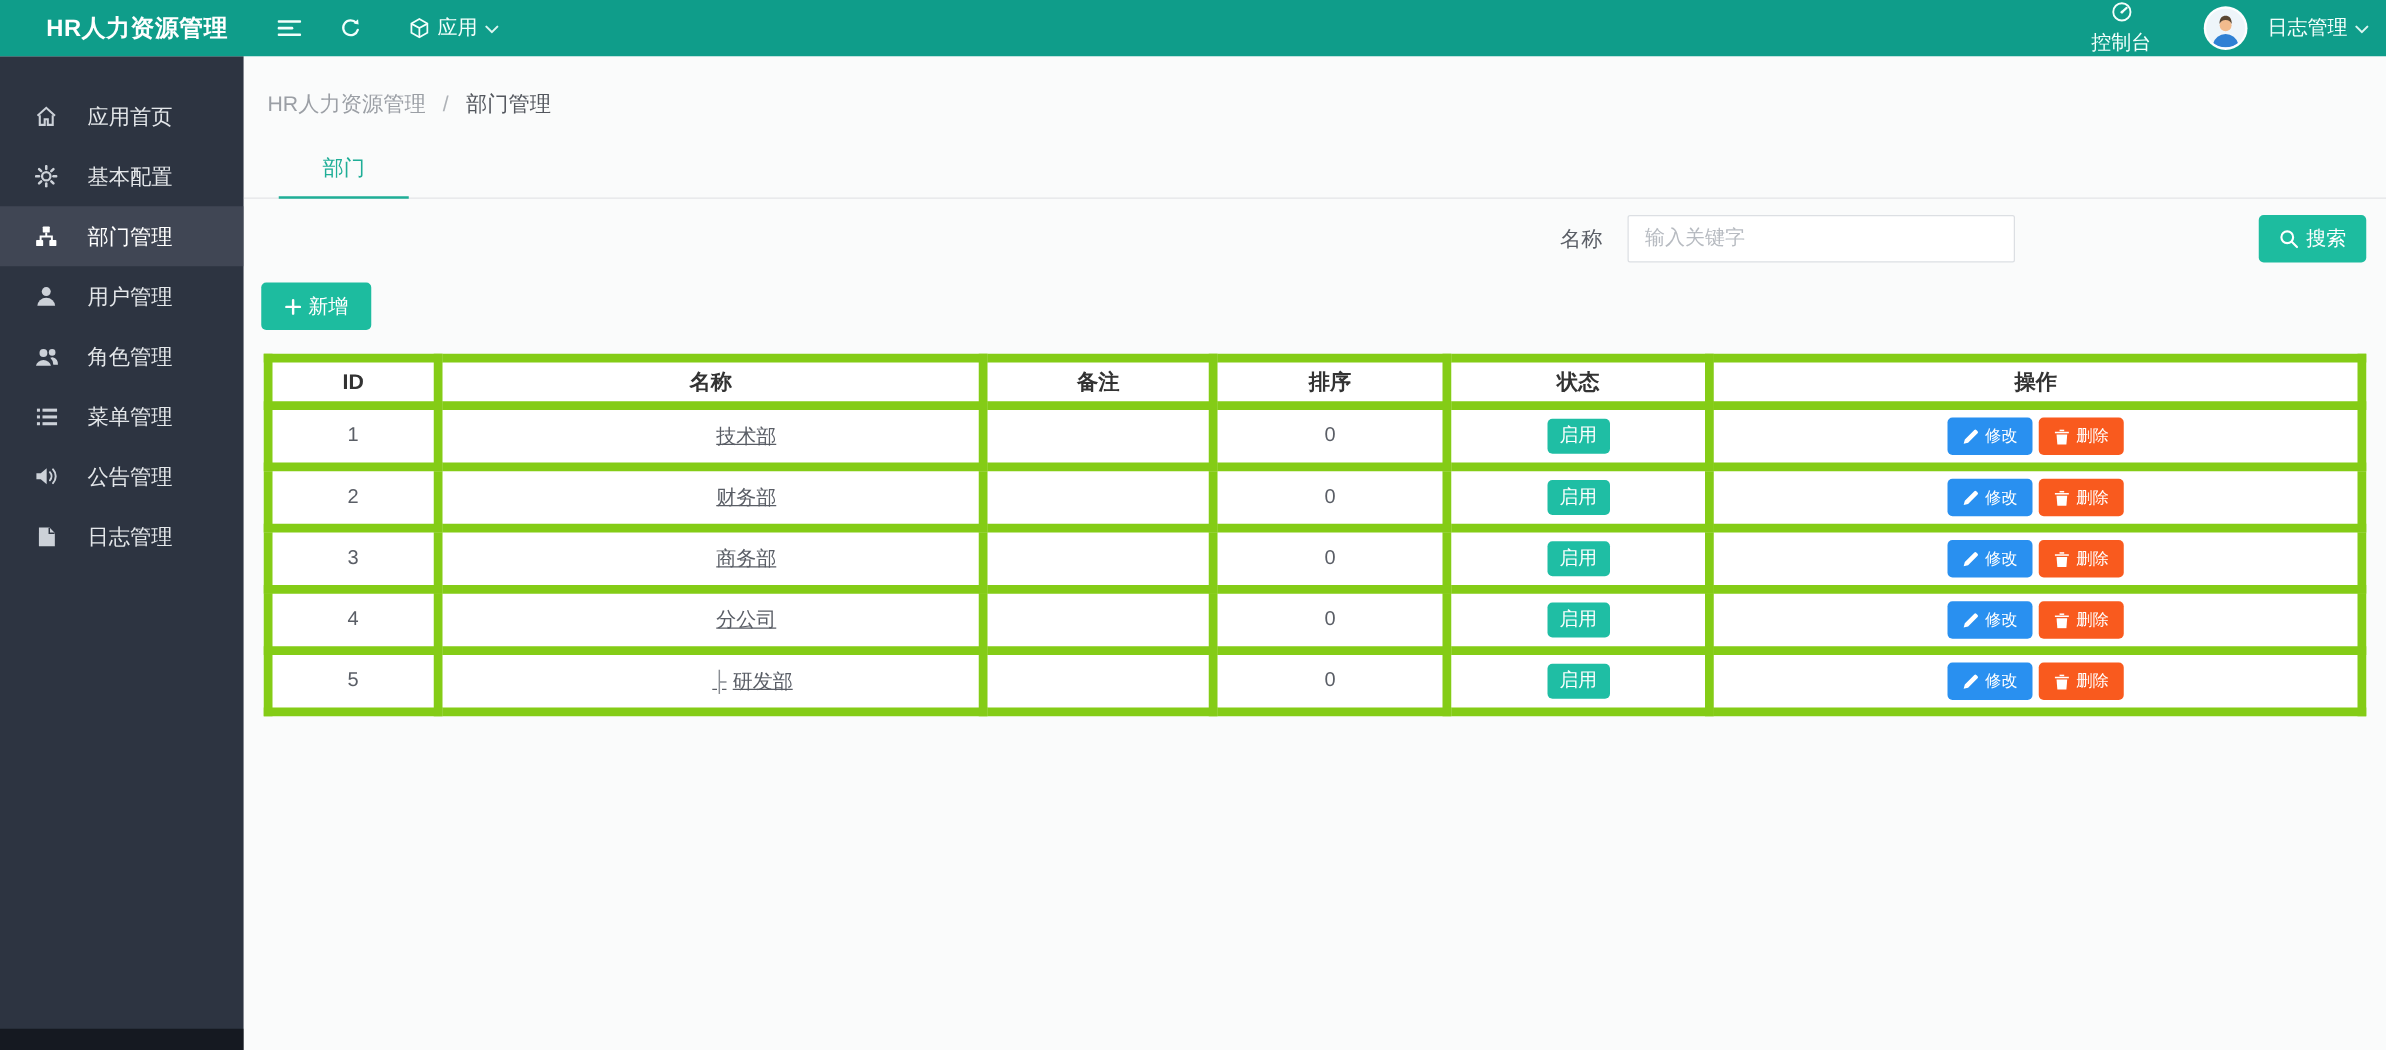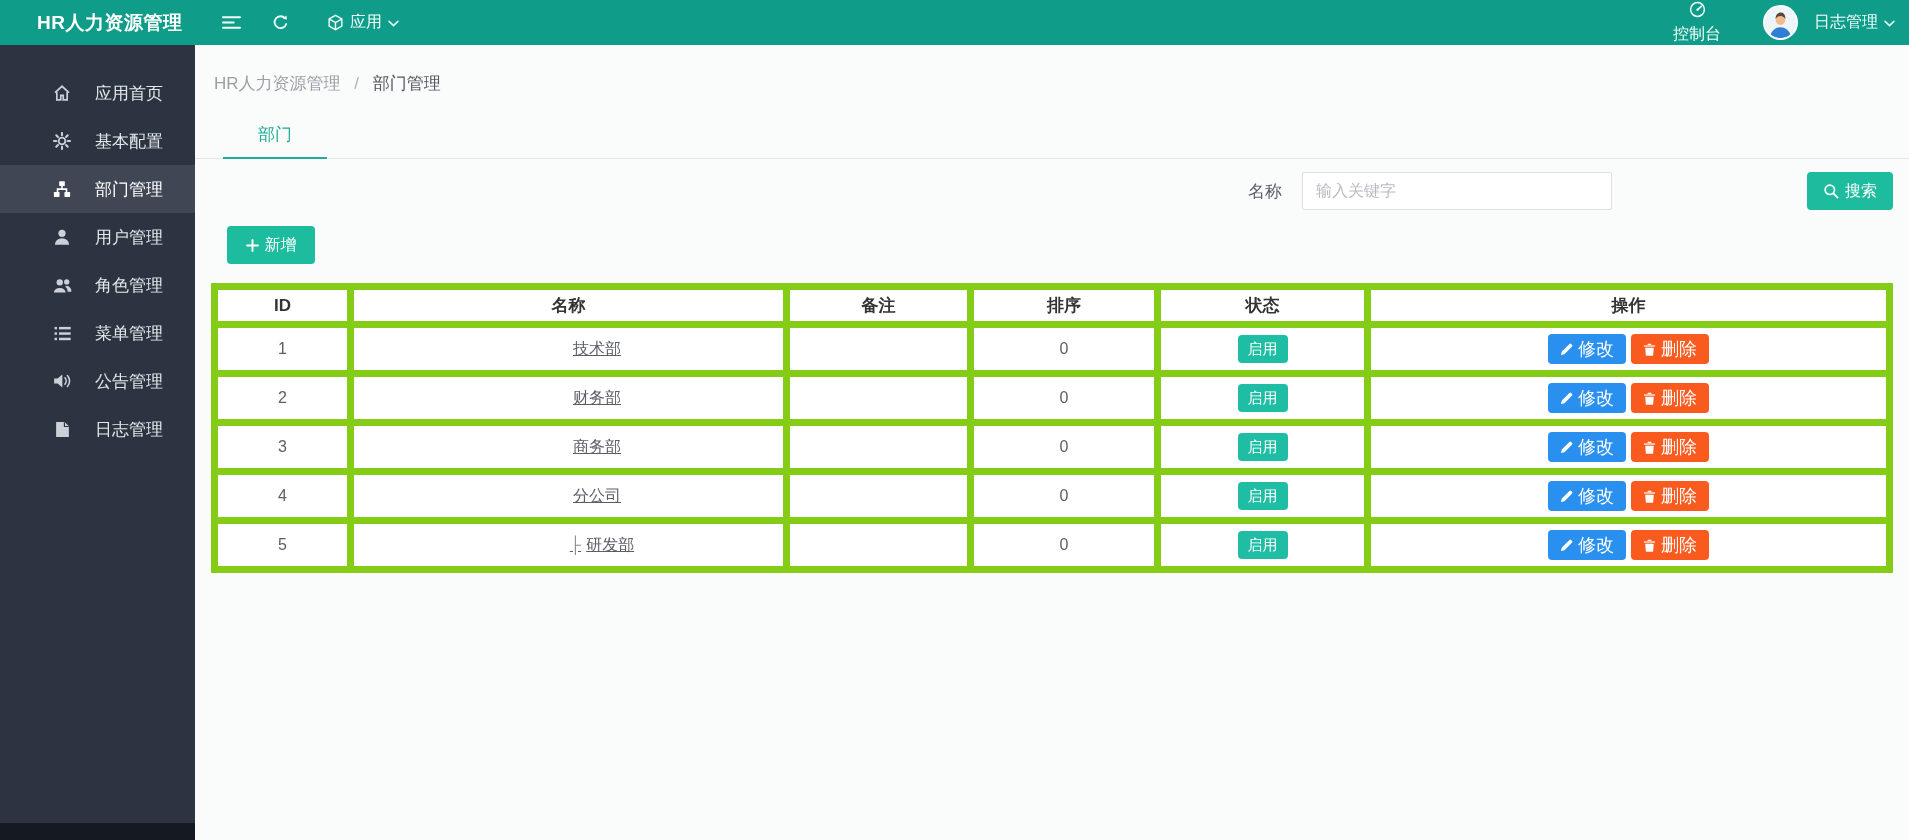--- a/index.html
+++ b/index.html
@@ -32,21 +32,21 @@
     border:2px solid rgba(255,255,255,.85);background:#eef5fa;flex:0 0 auto;
   }
   .h-user{margin-left:16px;}
   .chev{opacity:.9;margin-top:2px;}
   
   .sidebar{
     position:absolute;top:45px;left:0;bottom:0;width:195px;
     background:var(--c-side);padding-top:24px;
   }
   .side-item{
-    height:48px;display:flex;align-items:center;padding-left:52px;
+    height:48px;display:flex;align-items:center;padding-left:27px;
     color:#e4e7ea;font-size:17px;cursor:pointer;white-space:nowrap;
   }
   .side-item .side-icon{width:20px;margin-right:23px;color:#ccd1d8;display:flex;align-items:center;justify-content:center;}
   .side-item.active{background:var(--c-side-active);color:#fff;}
   .side-item.active .side-icon{color:#fff;}
   .side-strip{position:absolute;left:0;right:0;bottom:0;height:17px;background:#151921;}
   
   .main{position:absolute;top:45px;left:195px;right:0;bottom:0;background:#fafbfb;overflow:hidden;}
   .breadcrumb{padding:27px 19px 0;font-size:17px;color:#9b9fa5;}
   .bc-sep{margin:0 9px;color:#aeb2b7;}
@@ -64,36 +64,36 @@
   }
   .search-input::placeholder{color:#b7bbc1;}
   .search-gap{width:195px;height:1px;}
   .btn{
     display:inline-flex;align-items:center;justify-content:center;gap:6px;border:none;
     color:#fff;border-radius:4px;font-size:16px;cursor:pointer;
     font-family:Liberation Sans, sans-serif;
   }
   .btn-teal{background:var(--c-teal);}
   .search-btn{height:38px;width:86px;}
-  .add-row{padding:16px 32px 0;}
+  .add-row{padding:16px 14px 0;}
   .add-btn{height:38px;width:88px;}
   
   .table-wrap{padding:0 16px;margin-top:19px;}
   table{width:100%;border-collapse:collapse;background:#fff;table-layout:fixed;}
   th,td{border:7px solid #84cc16;padding:0;}
   th{height:38px;font-size:17px;color:#333;font-weight:bold;text-align:center;}
   td{height:49px;font-size:16px;color:#5a5e66;text-align:center;}
   td.c-name{text-align:center;padding-left:52px;text-decoration:underline;}
   .tree-prefix{color:#8a8e94;margin-right:5px;}
   td.c-name.child .tree-prefix{margin-left:15px;}
   .badge{
     display:inline-block;min-width:47px;padding:6px 10px;background:var(--c-badge);
     color:#fff;font-size:15px;border-radius:4px;line-height:1.1;
   }
-  .btn-sm{height:30px;padding:0 12px;font-size:18px;gap:5px;border-radius:4px;}
+  .btn-sm{height:30px;padding:0 12px;font-size:13px;gap:5px;border-radius:4px;}
   .btn-edit{background:var(--c-edit);}
   .btn-del{background:var(--c-del);margin-left:5px;}
 </style>
 </head>
 <body>
 
 <div class="header">
   <div class="brand">HR人力资源管理</div>
   <div class="h-btn h-fold">
     <span>

